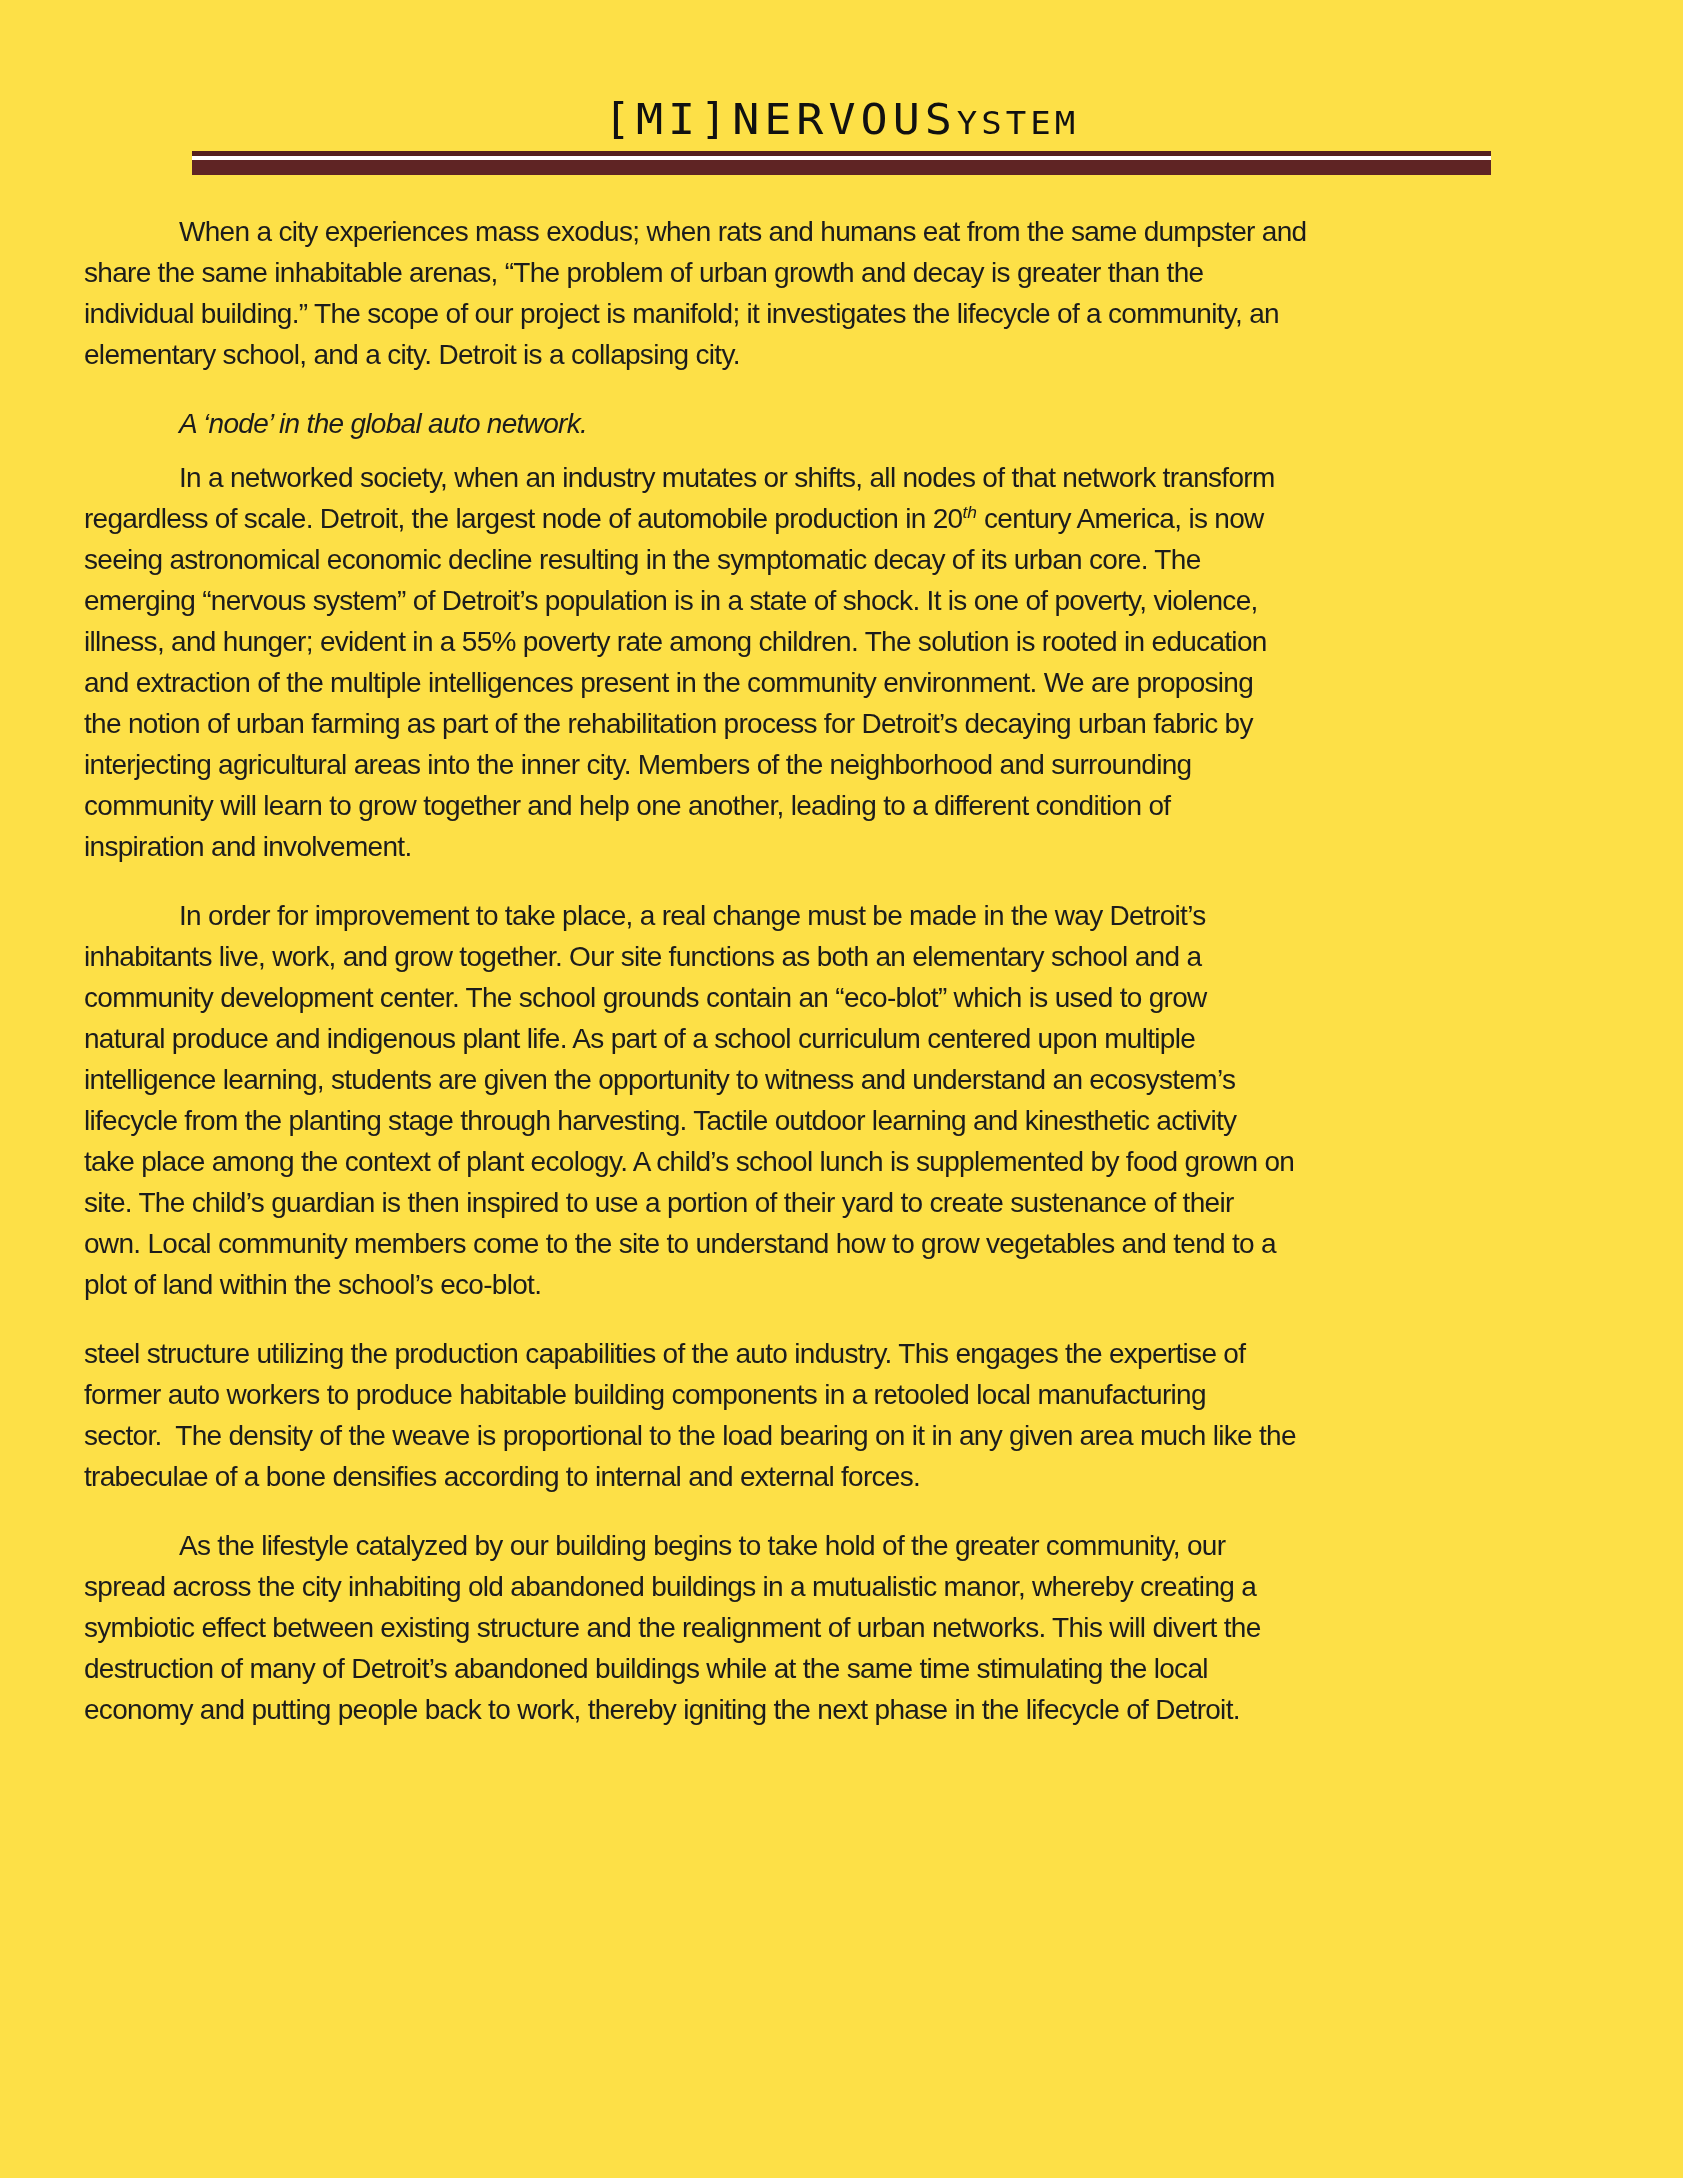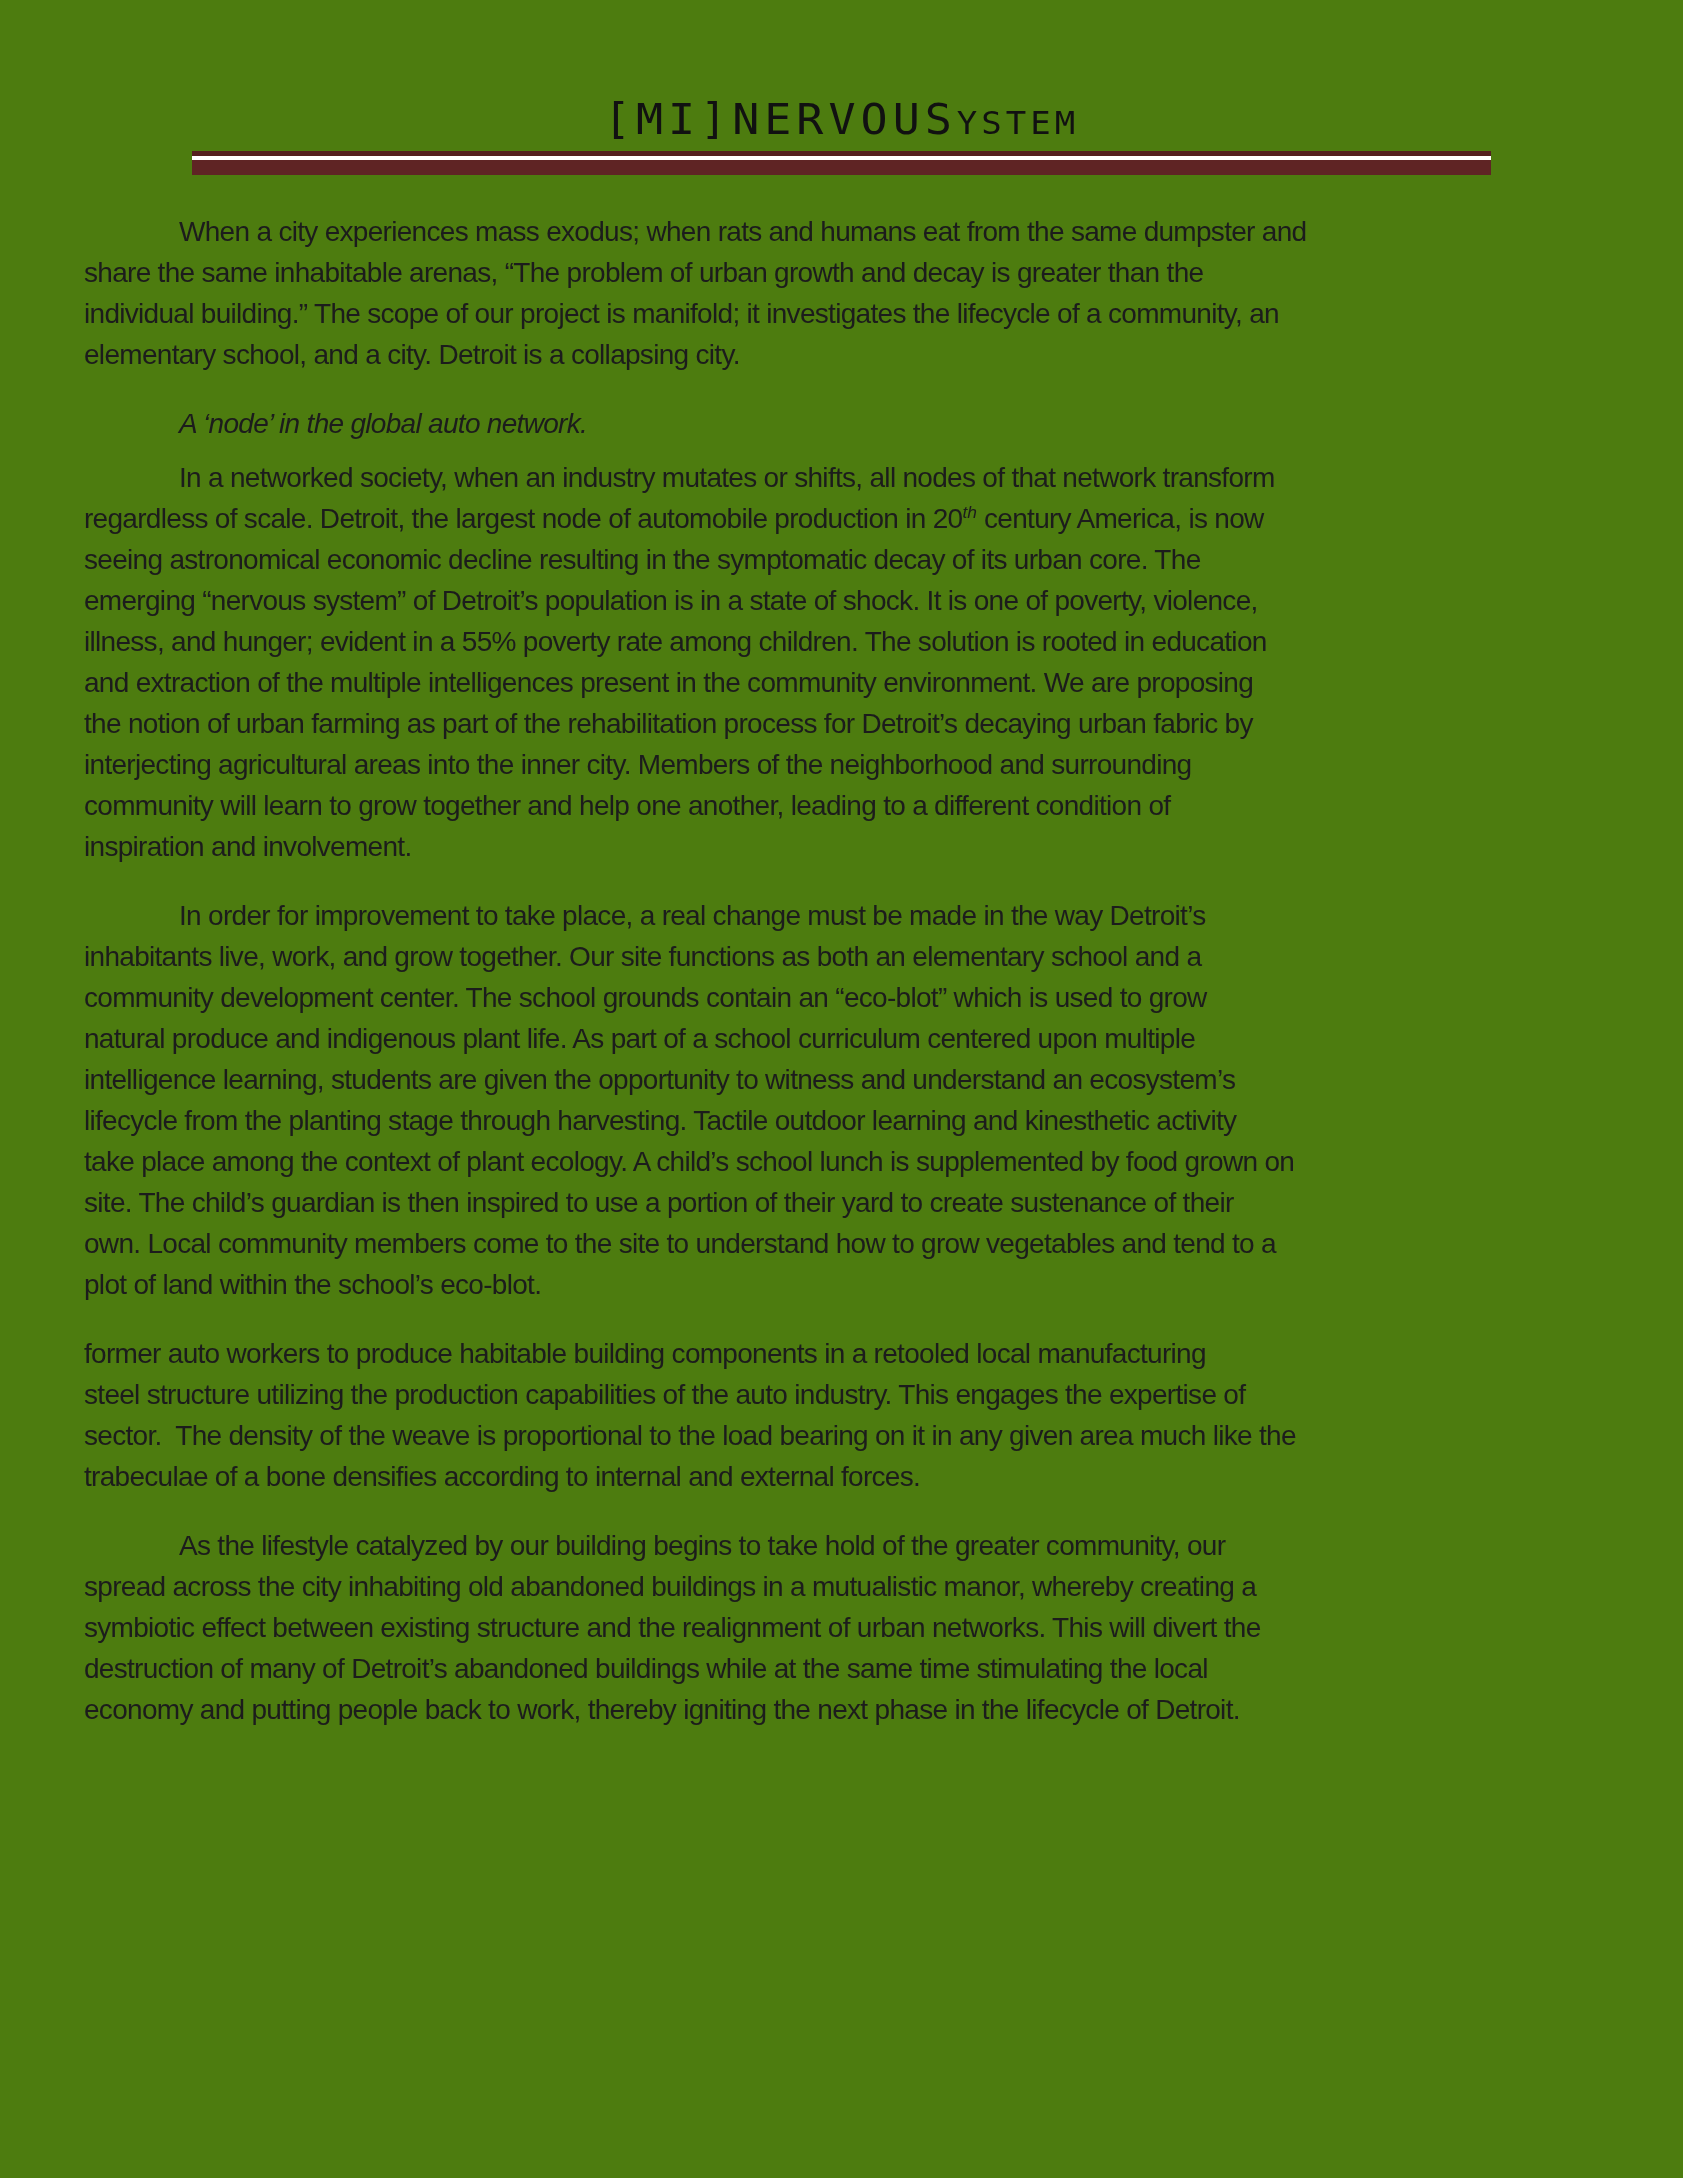--- a/index.html
+++ b/index.html
@@ -4,21 +4,21 @@
 <style>
   html, body {
     margin: 0;
     padding: 0;
     background: #ffffff;
   }
   .page {
     position: relative;
     width: 1683px;
     height: 2178px;
-    background: #4d7c0f;
+    background: #fde047;
     overflow: hidden;
     font-family: "Liberation Sans", sans-serif;
     color: #1c1c1c;
   }
   
   .doc-header {
     padding-top: 97px;
   }
   .title {
     margin: 0;
@@ -117,22 +117,22 @@
         <div class="line">community development center. The school grounds contain an “eco-blot” which is used to grow</div>
         <div class="line">natural produce and indigenous plant life. As part of a school curriculum centered upon multiple</div>
         <div class="line">intelligence learning, students are given the opportunity to witness and understand an ecosystem’s</div>
         <div class="line">lifecycle from the planting stage through harvesting. Tactile outdoor learning and kinesthetic activity</div>
         <div class="line">take place among the context of plant ecology. A child’s school lunch is supplemented by food grown on</div>
         <div class="line">site. The child’s guardian is then inspired to use a portion of their yard to create sustenance of their</div>
         <div class="line">own. Local community members come to the site to understand how to grow vegetables and tend to a</div>
         <div class="line">plot of land within the school’s eco-blot.</div>
       </div>
       <div class="para normal">
+        <div class="line">steel structure utilizing the production capabilities of the auto industry. This engages the expertise of</div>
         <div class="line">former auto workers to produce habitable building components in a retooled local manufacturing</div>
-        <div class="line">steel structure utilizing the production capabilities of the auto industry. This engages the expertise of</div>
         <div class="line">sector.  The density of the weave is proportional to the load bearing on it in any given area much like the</div>
         <div class="line">trabeculae of a bone densifies according to internal and external forces.</div>
       </div>
       <div class="para normal">
         <div class="line indent">As the lifestyle catalyzed by our building begins to take hold of the greater community, our</div>
         <div class="line">spread across the city inhabiting old abandoned buildings in a mutualistic manor, whereby creating a</div>
         <div class="line">symbiotic effect between existing structure and the realignment of urban networks. This will divert the</div>
         <div class="line">destruction of many of Detroit’s abandoned buildings while at the same time stimulating the local</div>
         <div class="line">economy and putting people back to work, thereby igniting the next phase in the lifecycle of Detroit.</div>
       </div>

